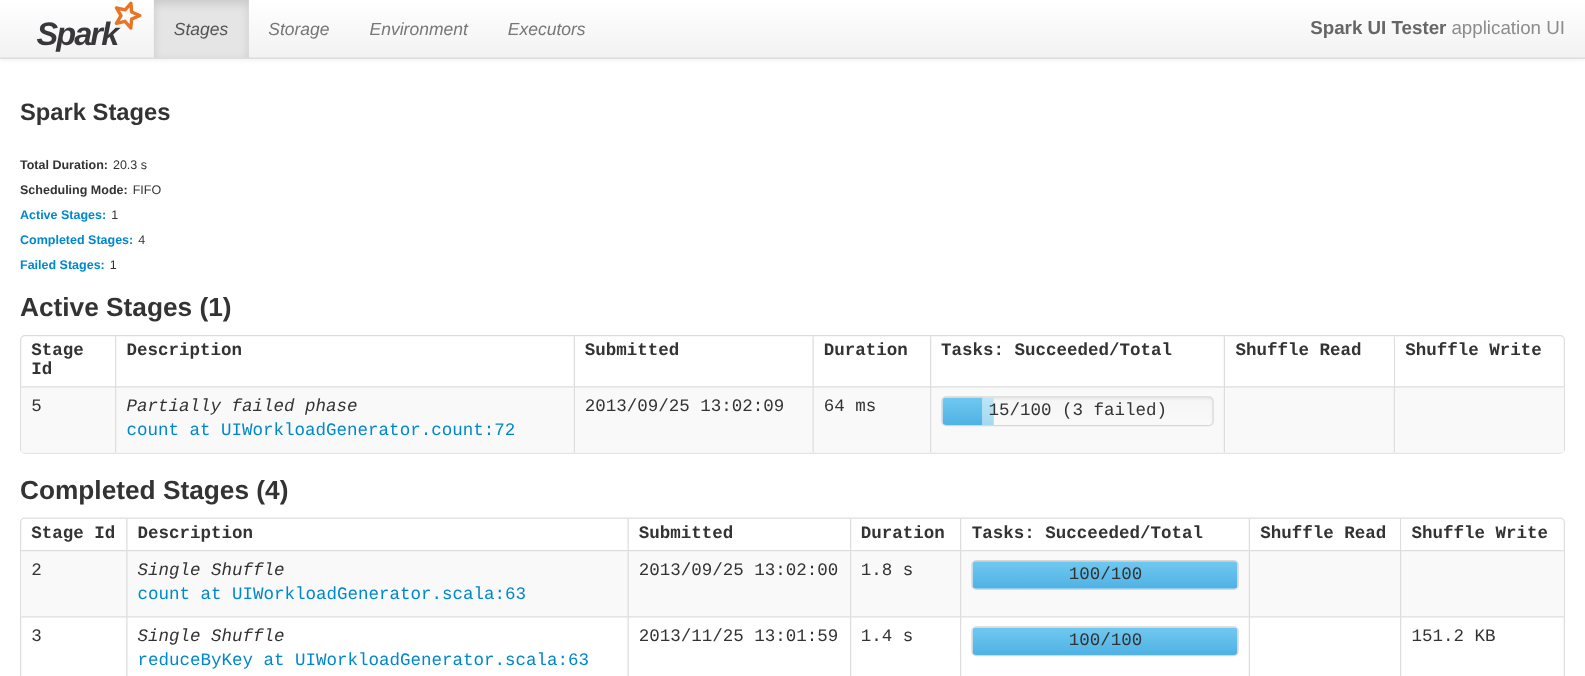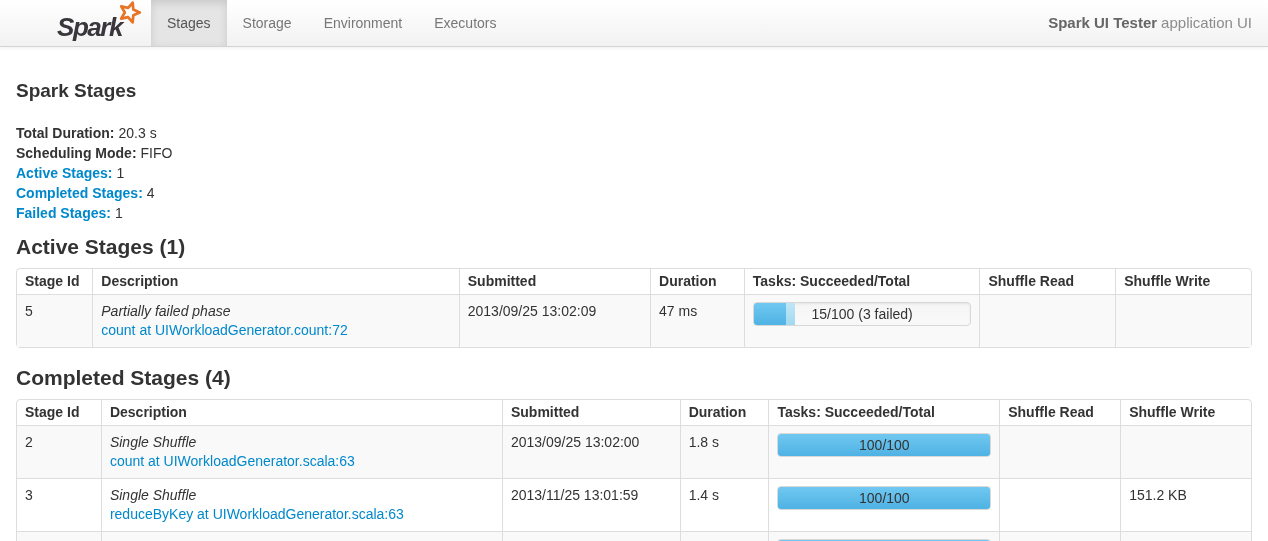--- a/index.html
+++ b/index.html
@@ -13,21 +13,20 @@
     font-size: 14px;
   }
   
   .navbar {
     height: 47px;
     background: linear-gradient(to bottom, #ffffff, #f2f2f2);
     border-bottom: 1px solid #d4d4d4;
     box-shadow: 0 1px 4px rgba(0,0,0,0.065);
     display: flex;
     align-items: stretch;
-    padding-left: 28px;
   }
   .brand {
     width: 123px;
     position: relative;
     display: flex;
     align-items: center;
     justify-content: center;
     cursor: pointer;
   }
   .brand-text {
@@ -44,20 +43,21 @@
     right: 9px;
   }
   .nav-tabs { display: flex; list-style: none; margin: 0; padding: 0; }
   .nav-tab {
     padding: 0 16px;
     line-height: 46px;
     font-size: 14px;
     color: #777777;
     cursor: pointer;
     white-space: nowrap;
+    font-style: italic;
   }
   .nav-tab.active {
     background: var(--active-tab-bg);
     color: #555555;
     box-shadow: inset 0 3px 8px rgba(0,0,0,0.125);
   }
   .app-name {
     margin-left: auto;
     padding-right: 16px;
     line-height: 46px;
@@ -73,21 +73,21 @@
     line-height: 28px;
     font-weight: bold;
     color: #333;
     margin: 30px 0 0 0;
   }
   ul.summary {
     list-style: none;
     margin: 18px 0 0 0;
     padding: 0;
     line-height: 20px;
-    font-size: 14px;
+    font-size: 10px;
   }
   ul.summary strong { font-weight: bold; color: #333; }
   ul.summary a.sum-link {
     color: var(--link-blue);
     font-weight: bold;
     text-decoration: none;
     cursor: pointer;
     text-align: center;
   }
   ul.summary .sum-value { margin-left: 4px; }
@@ -109,20 +109,21 @@
     margin-top: 12px;
     font-size: 14px;
   }
   table.stages-table th, table.stages-table td {
     text-align: left;
     vertical-align: top;
     border-left: 1px solid #dddddd;
     border-top: 1px solid #dddddd;
     padding: 5px 8px;
     line-height: 17px;
+    font-family: Liberation Mono, monospace;
   }
   table.stages-table th:first-child, table.stages-table td:first-child { border-left: none; }
   table.stages-table thead th { border-top: none; font-weight: bold; line-height: 15px; }
   table.stages-table thead th:first-child { border-top-left-radius: 4px; }
   table.stages-table thead th:last-child { border-top-right-radius: 4px; }
   table.stages-table tbody td { padding: 7px 8px; line-height: 19px; }
   table.stages-table tbody tr:nth-child(odd) td { background: #f9f9f9; }
   .desc-title { font-style: italic; color: #333; }
   a.desc-link { color: var(--link-blue); text-decoration: none; cursor: pointer; }
   
@@ -215,21 +216,21 @@
           <th>Tasks: Succeeded/Total</th>
           <th>Shuffle Read</th>
           <th>Shuffle Write</th>
         </tr>
       </thead>
       <tbody>
         <tr>
           <td>5</td>
           <td><div class="desc-title">Partially failed phase</div><a class="desc-link" href="#">count at UIWorkloadGenerator.count:72</a></td>
           <td>2013/09/25 13:02:09</td>
-          <td>47 ms</td>
+          <td>64 ms</td>
           <td>
             <div class="progress">
               <span class="progress-label">15/100 (3 failed)</span>
               <div class="bar" style="width: 15%;"></div>
               <div class="bar bar-running" style="width: 4%;"></div>
             </div>
           </td>
           <td></td>
           <td></td>
         </tr>

